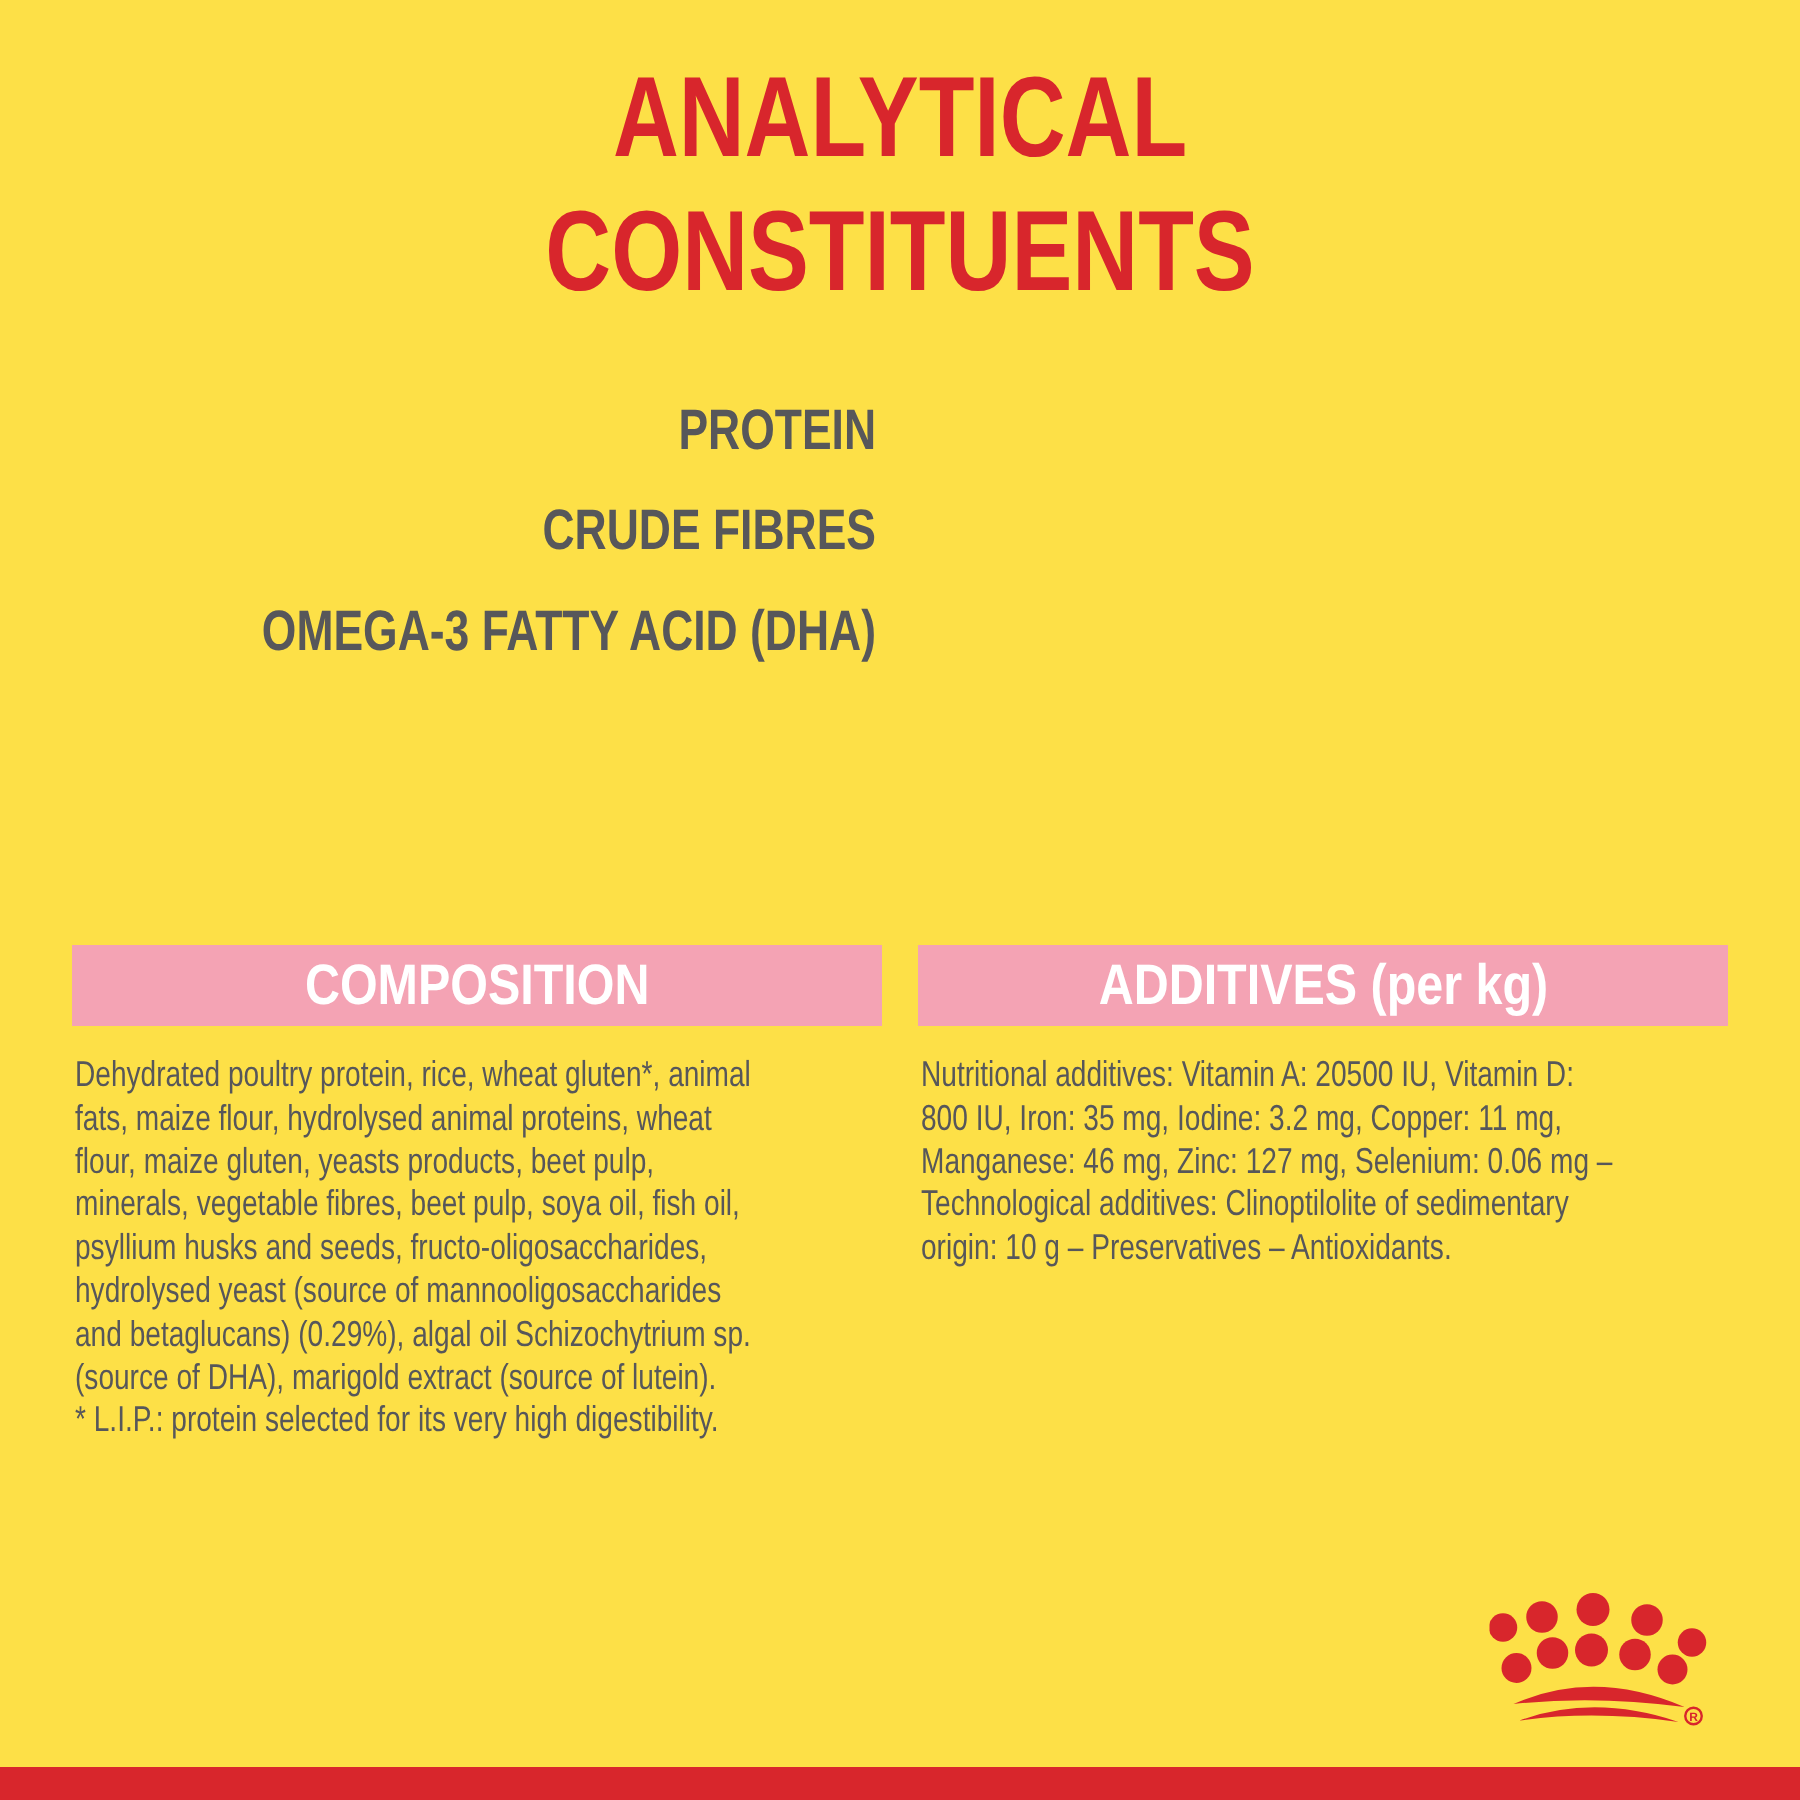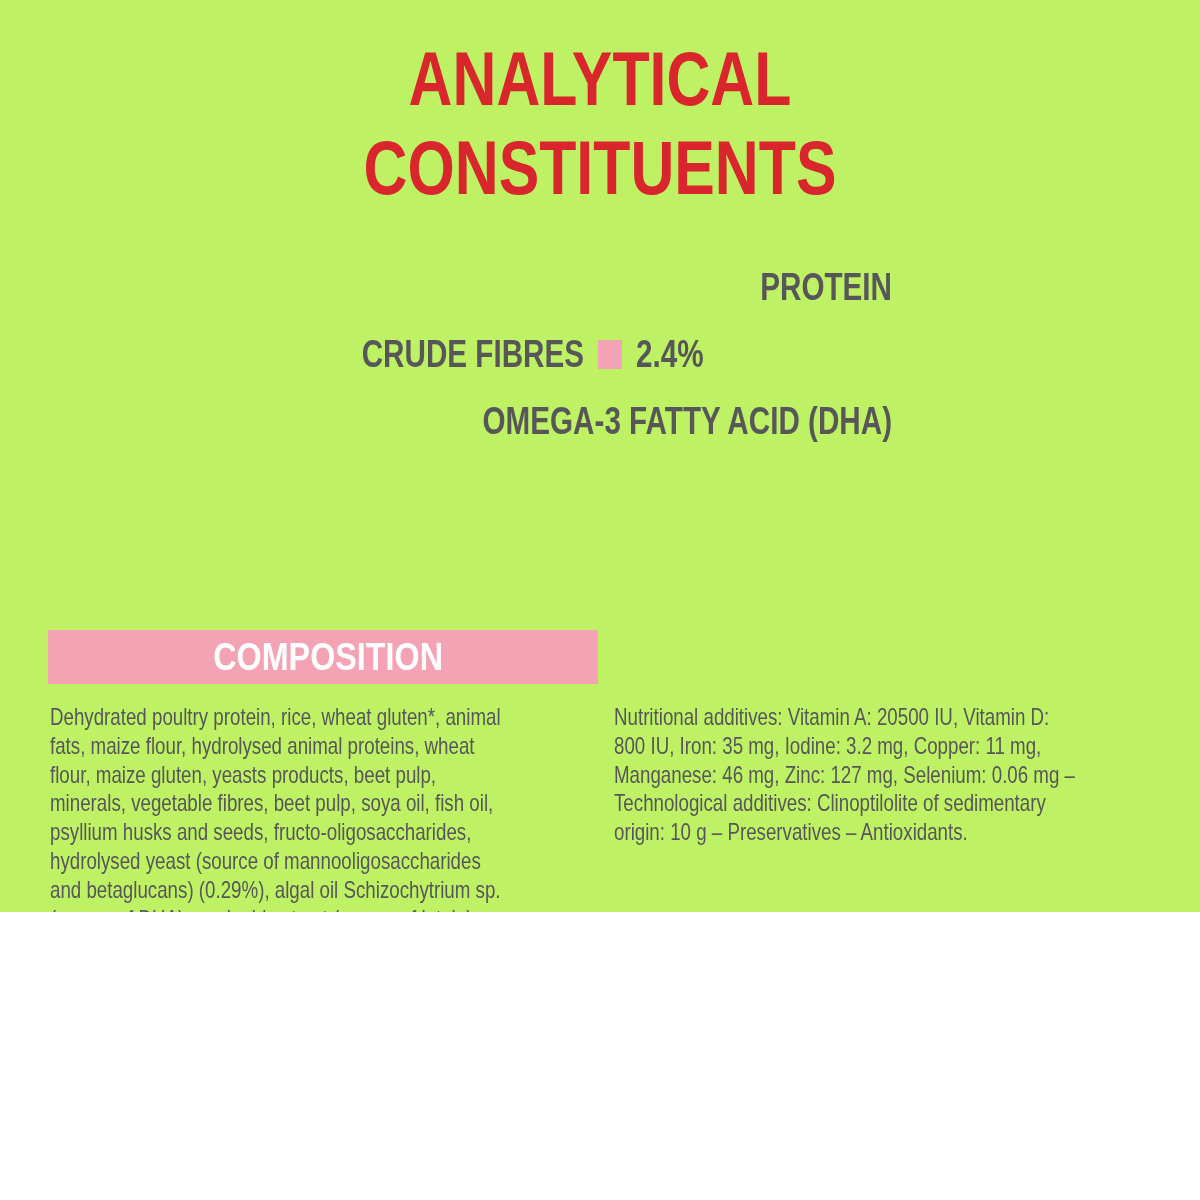--- a/index.html
+++ b/index.html
@@ -1,20 +1,20 @@
 <!DOCTYPE html>
 <html><head>
 <meta charset="utf-8">
 <style>
   html, body { margin: 0; padding: 0; background: #ffffff; }
   #canvas {
     position: relative;
     width: 1200px;
-    height: 912px;
-    background: #bef264;
+    height: 1200px;
+    background: #fde047;
     overflow: hidden;
     font-family: "Liberation Sans", sans-serif;
   }
 
   
   .page-title {
     position: absolute;
     top: 34px;
     left: 0;
     width: 1200px;
@@ -32,21 +32,20 @@
   .chart {
     position: absolute;
     top: 254px;
     left: 0;
     width: 1200px;
   }
   .chart-row {
     display: flex;
     align-items: center;
     height: 67px;
-    justify-content: center;
   }
   .bar-label {
     width: 584px;
     flex: 0 0 584px;
     text-align: right;
     padding-right: 0;
     font-size: 38px;
     font-weight: bold;
     white-space: nowrap;
     transform: scaleX(0.78);
@@ -69,21 +68,20 @@
 
   
   .section-header {
     position: absolute;
     top: 630px;
     width: 540px;
     height: 54px;
     display: flex;
     align-items: center;
     justify-content: center;
-    padding-left: 10px;
   }
   .section-header .header-text {
     color: #ffffff;
     font-size: 38px;
     font-weight: bold;
     white-space: nowrap;
     transform: scaleX(0.85);
     transform-origin: 50% 50%;
   }
   #composition-header { left: 48px; }
@@ -128,34 +126,33 @@
 
   <div class="page-title" style="color: rgb(216, 38, 44);">ANALYTICAL
 CONSTITUENTS</div>
 
   <div class="chart" id="chart">
       <div class="chart-row">
         <div class="bar-label" style="color: rgb(87, 87, 90);">PROTEIN</div>
       </div>
       <div class="chart-row">
         <div class="bar-label" style="color: rgb(87, 87, 90);">CRUDE FIBRES</div>
-        <div class="bar-track">
-          <div class="bar" style="background: rgb(244, 163, 180); width: 24px;"></div>
-          <div class="bar-value" style="color: rgb(87, 87, 90);">2.4%</div>
-        </div>
       </div>
       <div class="chart-row">
         <div class="bar-label" style="color: rgb(87, 87, 90);">OMEGA-3 FATTY ACID (DHA)</div>
       </div>
     </div>
 
   <div class="section-header" id="composition-header" style="background: rgb(244, 163, 180);">
     <span class="header-text">COMPOSITION</span>
   </div>
 
+  <div class="section-header" id="additives-header" style="background: rgb(244, 163, 180);">
+    <span class="header-text">ADDITIVES (per kg)</span>
+  </div>
 
   <div class="section-body" id="composition-body" style="color: rgb(87, 87, 90);">Dehydrated poultry protein, rice, wheat gluten*, animal
 fats, maize flour, hydrolysed animal proteins, wheat
 flour, maize gluten, yeasts products, beet pulp,
 minerals, vegetable fibres, beet pulp, soya oil, fish oil,
 psyllium husks and seeds, fructo-oligosaccharides,
 hydrolysed yeast (source of mannooligosaccharides
 and betaglucans) (0.29%), algal oil Schizochytrium sp.
 (source of DHA), marigold extract (source of lutein).
 * L.I.P.: protein selected for its very high digestibility.</div>

